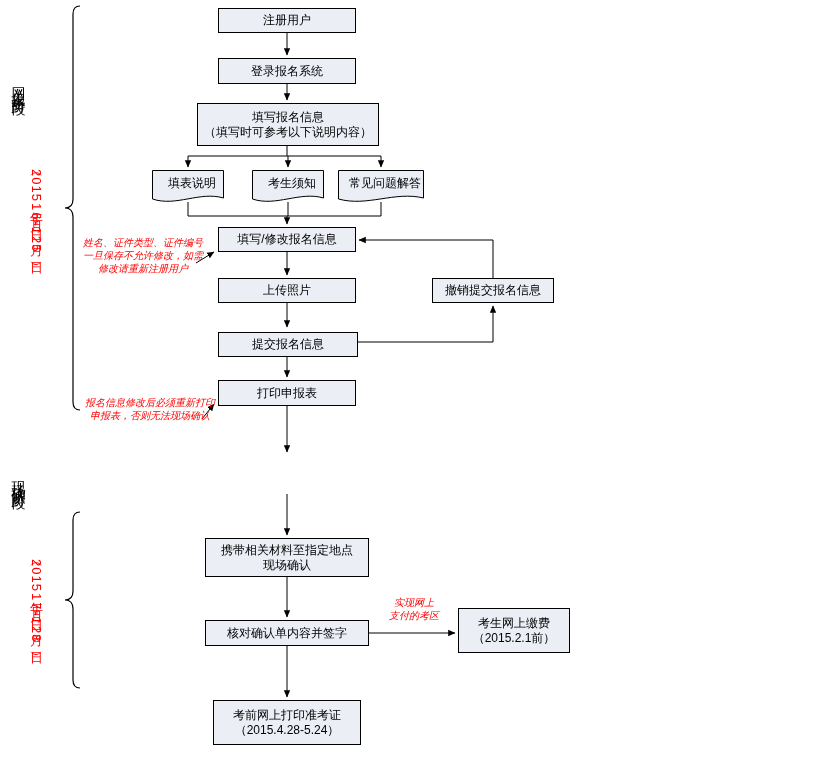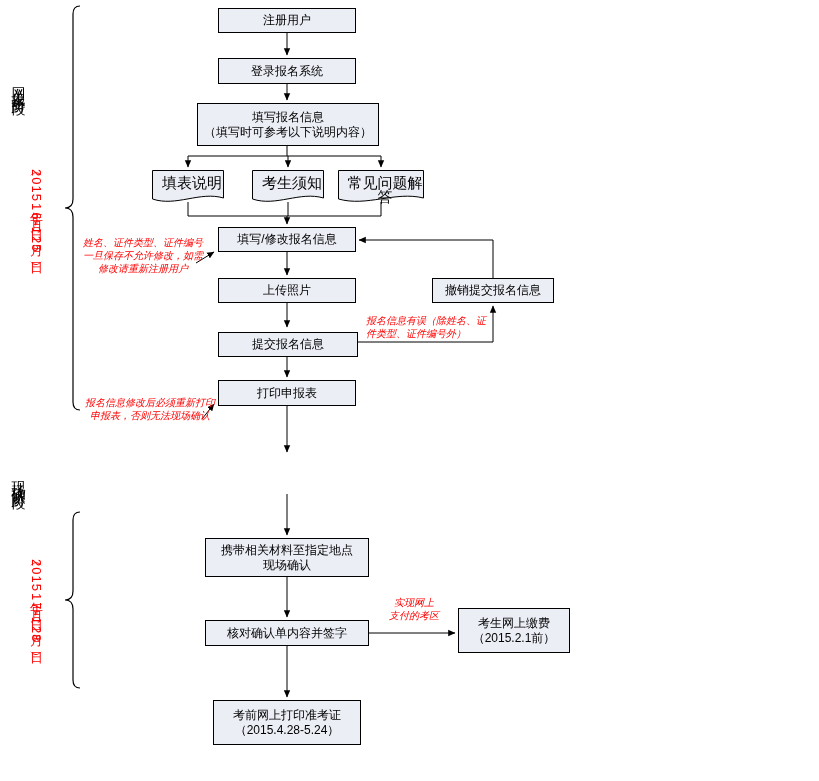--- a/index.html
+++ b/index.html
@@ -28,21 +28,21 @@
   }
   .doc{
     position:absolute;
     z-index:2;
   }
   .doc svg{position:absolute;left:0;top:0;}
   .doc span{
     position:absolute;
     left:0;right:0;top:6px;
     text-align:center;
-    font-size:15px;
+    font-size:12px;
     line-height:14px;
     padding-left:8px;
   }
   .note{
     position:absolute;
     color:#ff0000;
     font-size:10px;
     line-height:13px;
     white-space:pre-line;
     text-align:center;
@@ -143,20 +143,18 @@
 现场确认</div>
   <div class="box" style="left:205px;top:620px;width:164px;height:26px">核对确认单内容并签字</div>
   <div class="box" style="left:458px;top:608px;width:112px;height:45px">考生网上缴费
 （2015.2.1前）</div>
   <div class="box" style="left:213px;top:700px;width:148px;height:45px">考前网上打印准考证
 （2015.4.28-5.24）</div>
 
   <div class="note" style="left:68px;top:236px;width:150px">姓名、证件类型、证件编号
 一旦保存不允许修改，如需
 修改请重新注册用户</div>
-  <div class="note left-align" style="left:366px;top:314px;width:140px">报名信息有误（除姓名、证
-件类型、证件编号外）</div>
   <div class="note" style="left:80px;top:396px;width:140px">报名信息修改后必须重新打印
 申报表，否则无法现场确认</div>
   <div class="note" style="left:380px;top:596px;width:68px">实现网上
 支付的考区</div>
 
 </div>
 
 </body></html>

